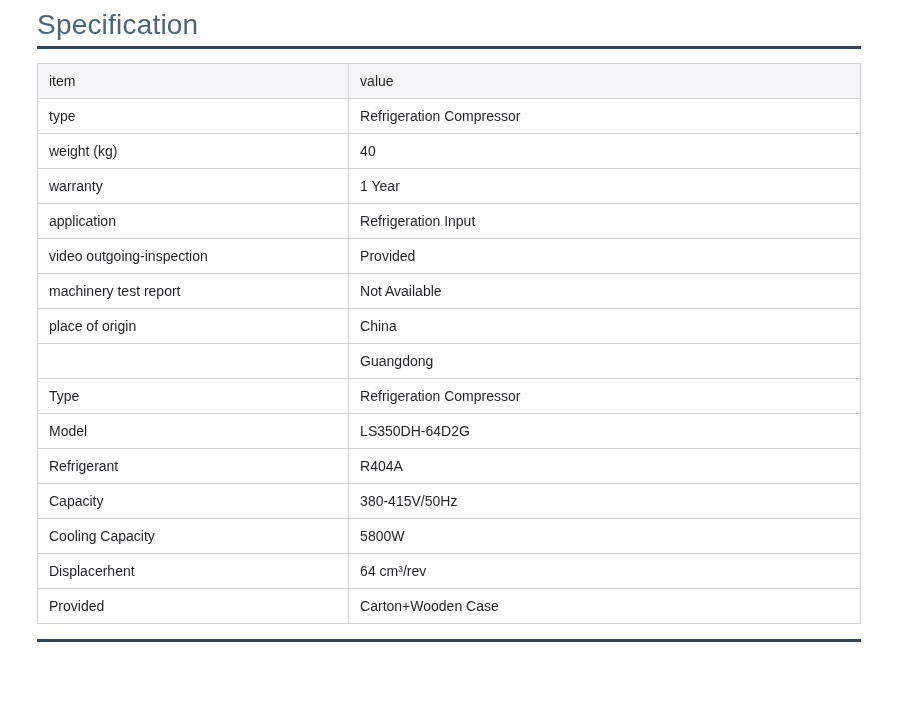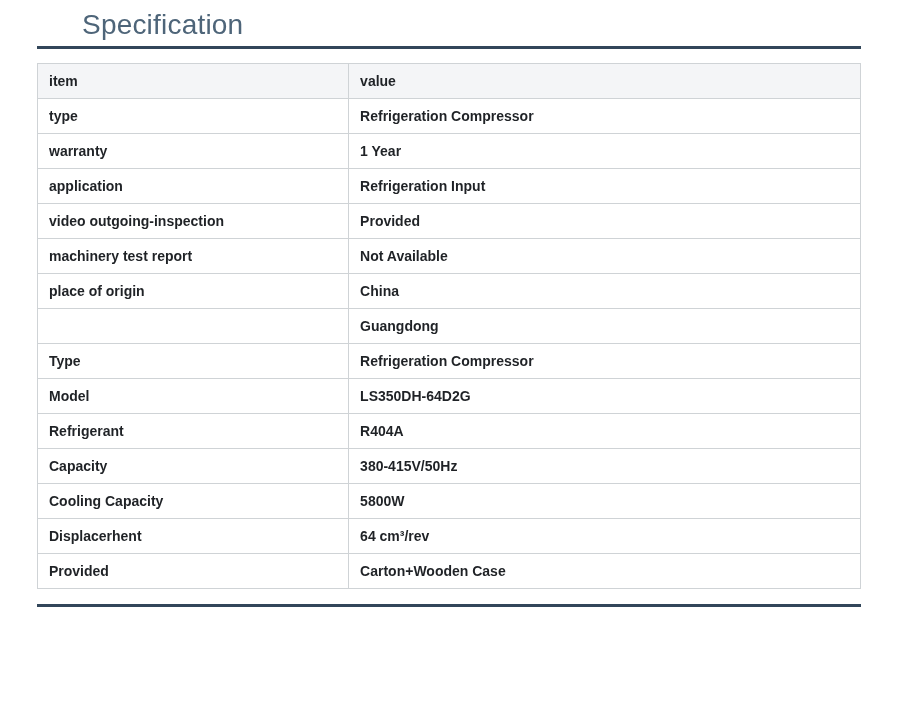--- a/index.html
+++ b/index.html
@@ -15,40 +15,39 @@
     width: 899px;
   }
   .section-title {
     font-family: "Liberation Sans", sans-serif;
     font-size: 28px;
     line-height: 32px;
     font-weight: 400;
     color: #4e6579;
     letter-spacing: 0.2px;
     margin-bottom: 5px;
-    margin-left: 45px;
   }
   .title-rule {
     height: 3px;
     background: #32465a;
     margin-bottom: 14px;
   }
   table.spec-table {
     width: 100%;
     border-collapse: collapse;
     table-layout: fixed;
     font-size: 14px;
     color: #1f2226;
   }
   table.spec-table th,
   table.spec-table td {
     border: 1px solid #cfd3d6;
     text-align: left;
     vertical-align: middle;
-    font-weight: 700;
+    font-weight: 400;
     padding: 9px 11px;
     line-height: 16px;
     height: 35px;
     overflow: hidden;
     white-space: nowrap;
   }
   table.spec-table th {
     background: #f4f5f7;
   }
   col.item-col { width: 37.8%; }
@@ -76,20 +75,24 @@
     <thead>
       <tr>
         <th>item</th>
         <th>value</th>
       </tr>
     </thead>
     <tbody>
       <tr>
         <td>type</td>
         <td>Refrigeration Compressor</td>
+      </tr>
+      <tr>
+        <td>weight (kg)</td>
+        <td>40</td>
       </tr>
       <tr>
         <td>warranty</td>
         <td>1 Year</td>
       </tr>
       <tr>
         <td>application</td>
         <td>Refrigeration Input</td>
       </tr>
       <tr>

